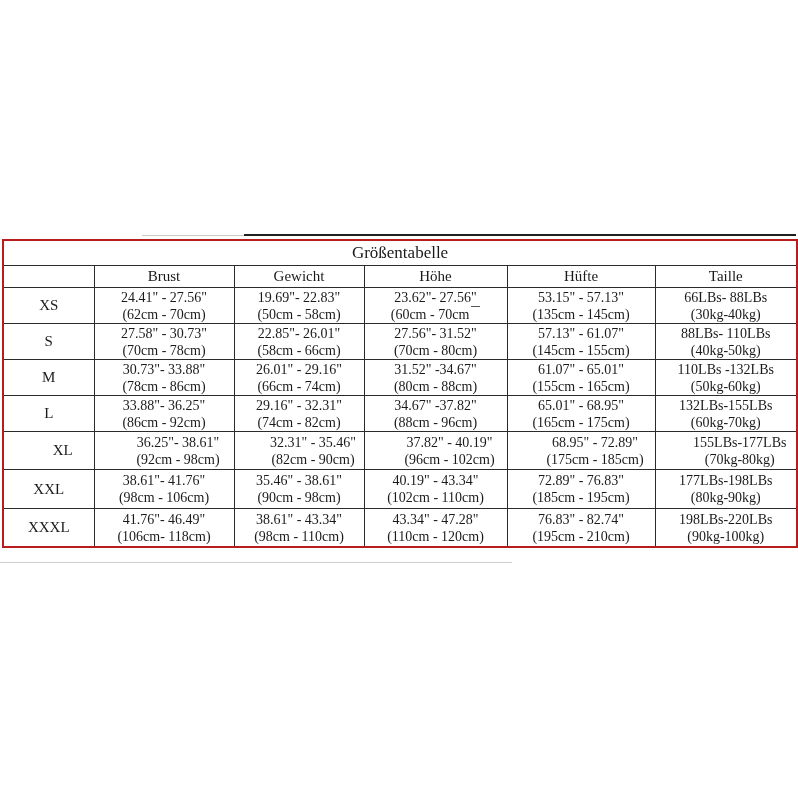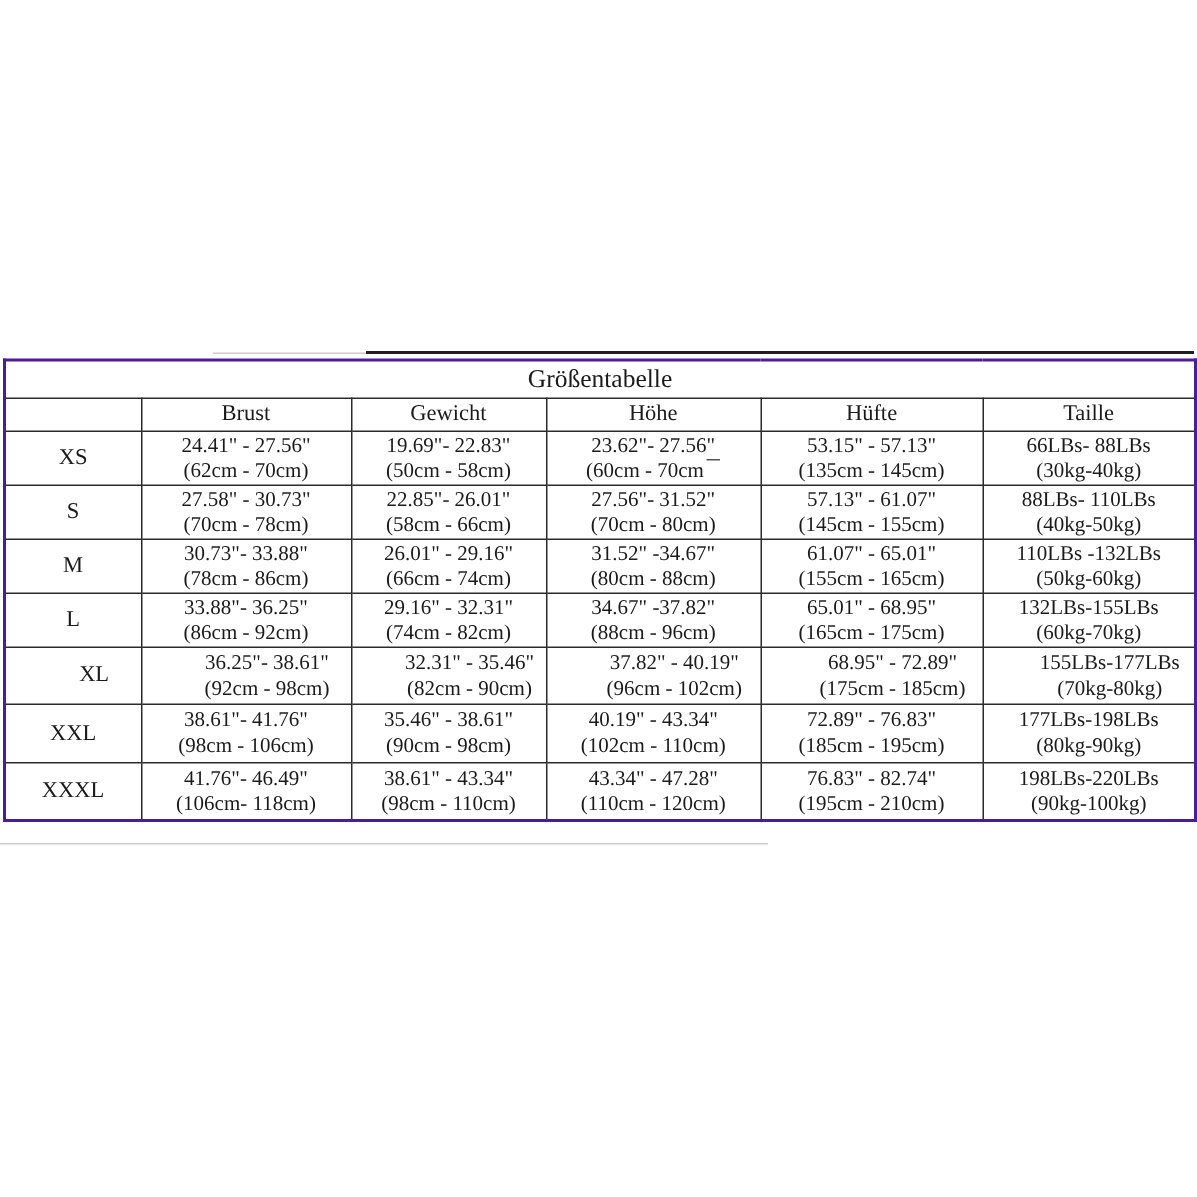--- a/index.html
+++ b/index.html
@@ -15,21 +15,21 @@
     font-family: "Liberation Serif", "DejaVu Serif", serif;
     color: #1a1a1a;
   }
   .size-table {
     position: absolute;
     left: 2px;
     top: 239px;
     width: 794px;
     border-collapse: collapse;
     table-layout: fixed;
-    border: 2px solid #4c1d95;
+    border: 2px solid #b91c1c;
   }
   .size-table td {
     border: 1px solid #2b2b2b;
     text-align: center;
     vertical-align: middle;
     padding: 0;
     font-size: 14px;
     line-height: 17px;
     white-space: nowrap;
     overflow: hidden;

